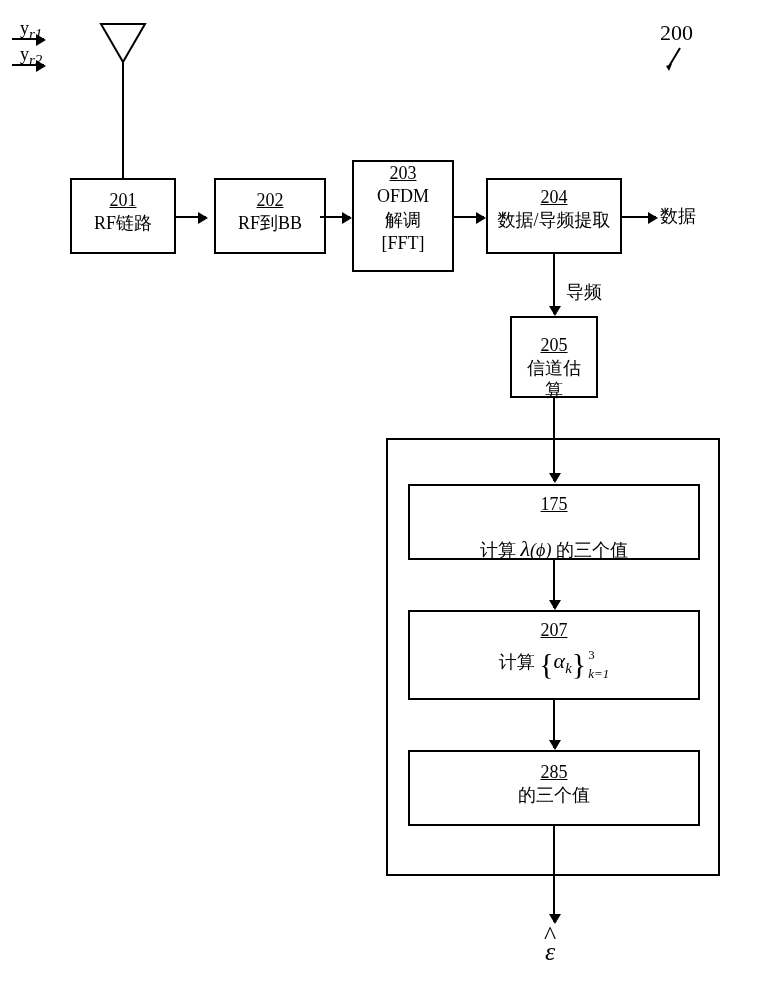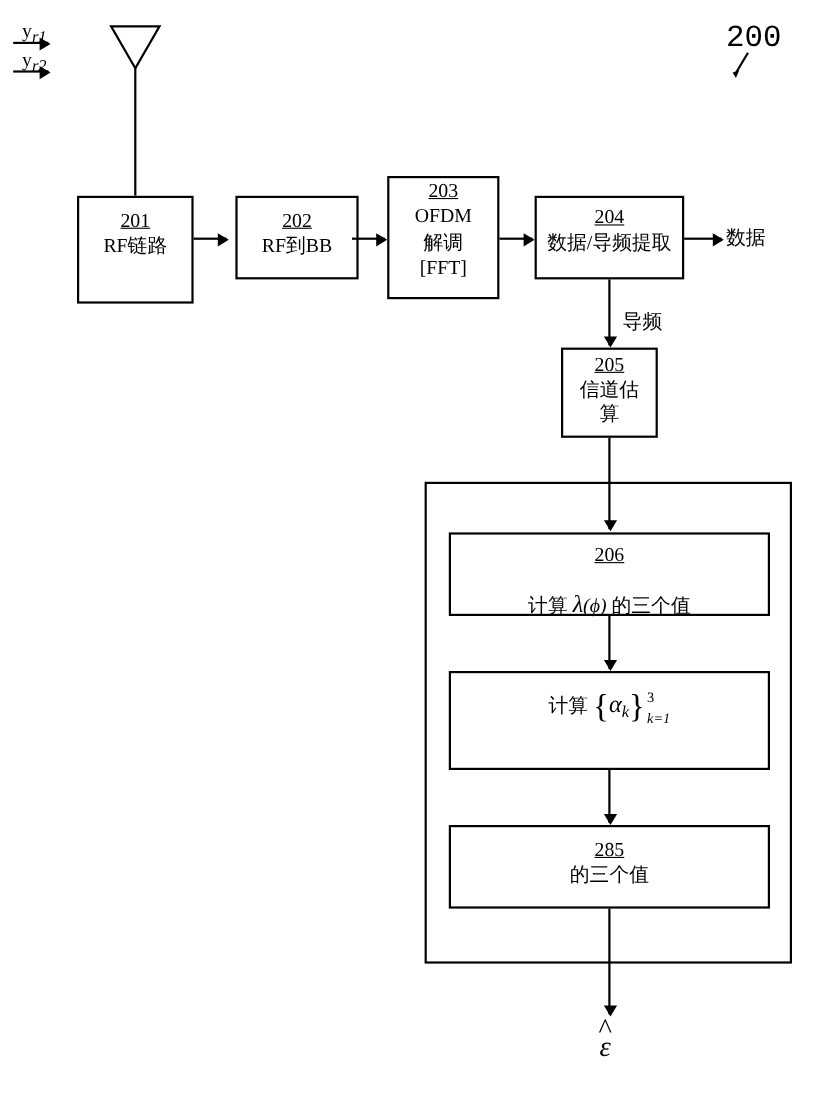--- a/index.html
+++ b/index.html
@@ -56,22 +56,21 @@
       border-left: 6px solid transparent;
       border-right: 6px solid transparent;
     }
     .antenna-stem {
       position: absolute;
       width: 0;
       border-left: 2px solid #000;
     }
     .figref {
       position: absolute;
-      font-size: 28px;
-      font-family: Liberation Mono, monospace;
+      font-size: 22px;
     }
     .inner-outline {
       position: absolute;
       border: 2px solid #000;
     }
     .italic { font-style: italic; }
     .serif { font-family: "Times New Roman", serif; }
   </style>
 </head>
 <body>
@@ -96,21 +95,21 @@
 <div class="arrow-h" style="left:12px; top:64px; width:32px;"></div>
 <style>
   
 </style>
 
 <svg style="position:absolute; left:95px; top:18px;" width="56" height="48">
   <polygon points="28,44 6,6 50,6" fill="none" stroke="#000" stroke-width="2"></polygon>
 </svg>
 <div class="antenna-stem" style="left:122px; top:60px; height:118px;"></div>
 
-<div class="block" style="left:70px; top:178px; width:106px; height:98px; padding-top:10px;">
+<div class="block" style="left:70px; top:178px; width:106px; height:76px; padding-top:10px;">
   <span class="refnum">201</span>
   <span>RF链路</span>
 </div>
 
 <div class="arrow-h" style="left:176px; top:216px; width:30px;"></div>
 
 <div class="block" style="left:214px; top:178px; width:112px; height:76px; padding-top:10px;">
   <span class="refnum">202</span>
   <span>RF到BB</span>
 </div>
@@ -130,42 +129,43 @@
   <span class="refnum">204</span>
   <span>数据/导频提取</span>
 </div>
 
 <div class="arrow-h" style="left:622px; top:216px; width:34px;"></div>
 <div class="label" style="left:660px; top:204px;">数据</div>
 
 <div class="arrow-v" style="left:553px; top:254px; height:60px;"></div>
 <div class="label" style="left:566px; top:280px;">导频</div>
 
-<div class="block" style="left:510px; top:316px; width:88px; height:82px; padding-top:2px; line-height:1.25;">
+<div class="block" style="left:510px; top:316px; width:88px; height:82px; padding-top:16px; line-height:1.25;">
   <span class="refnum">205</span>
   <span>信道估</span><br>
   <span>算</span>
 </div>
 
 <div class="arrow-v" style="left:553px; top:398px; height:83px;"></div>
 
 <div class="inner-outline" style="left:386px; top:438px; width:334px; height:438px;"></div>
 
 <div class="block" style="left:408px; top:484px; width:292px; height:76px; padding-top:8px;">
-  <span class="refnum">206</span>
+  <span class="refnum">175</span>
   <span style="display:inline-block; margin-top:21px;">
     <span>计算</span>
     <span class="serif italic" style="font-size:22px;">λ</span><span class="serif italic">(ϕ)</span>
     <span> 的三个值</span>
   </span>
 </div>
 
 <div class="arrow-v" style="left:553px; top:560px; height:48px;"></div>
 
 <div class="block" style="left:408px; top:610px; width:292px; height:90px; padding-top:8px;">
+  <span class="refnum">207</span>
   <span style="display:inline-block; margin-top:6px;">
     <span>计算</span>
     <span class="serif" style="font-size:30px; vertical-align:middle;">{</span><span class="serif italic" style="font-size:22px;">α</span><sub class="serif italic">k</sub><span class="serif" style="font-size:30px; vertical-align:middle;">}</span><span style="display:inline-block; vertical-align:middle; line-height:1; font-size:13px; text-align:left; margin-left:2px;" class="serif">
       <span style="display:block;">3</span>
       <span style="display:block; height:6px;"></span>
       <span style="display:block;" class="italic">k=1</span>
     </span>
   </span>
 </div>
 

